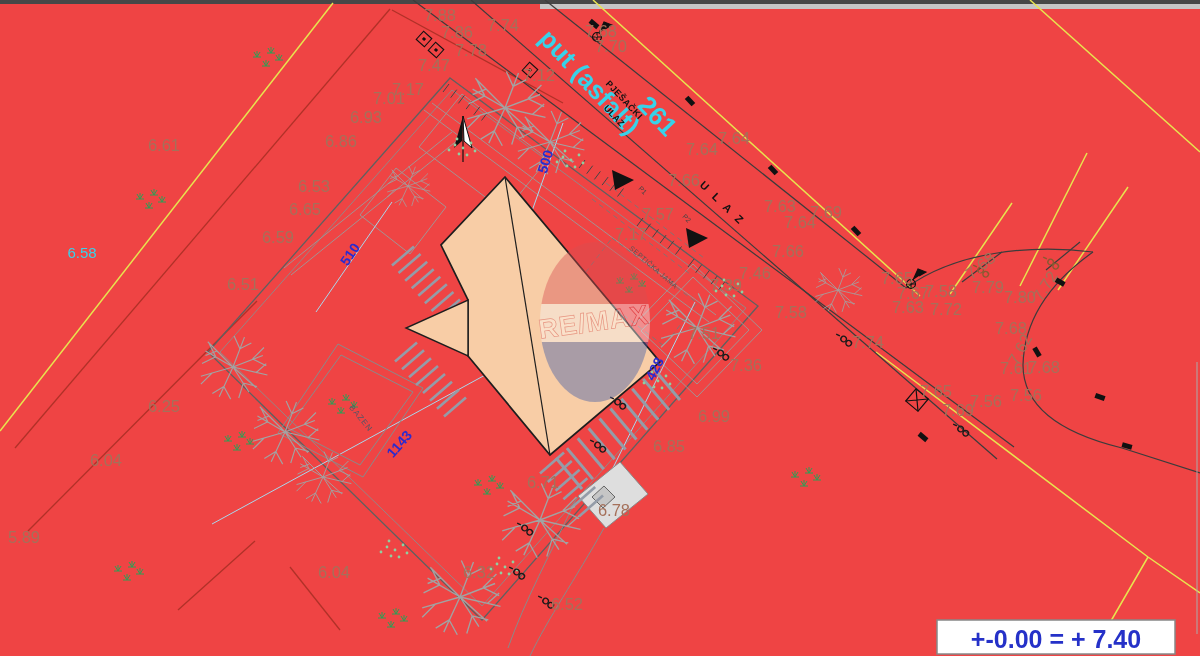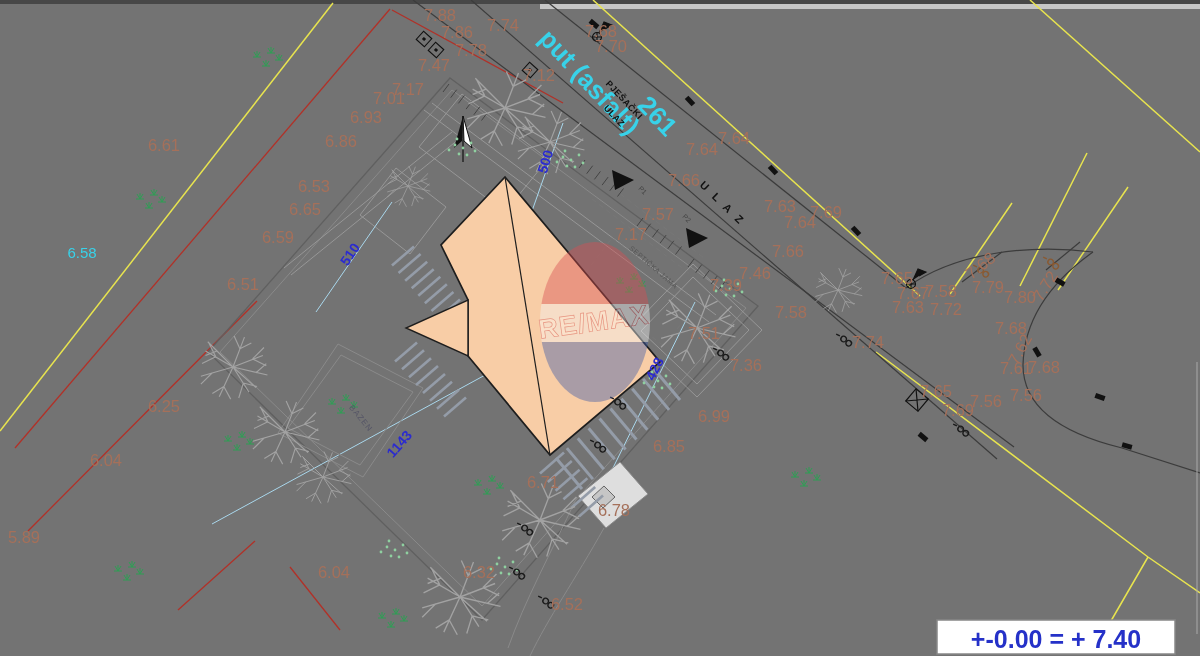--- a/index.html
+++ b/index.html
@@ -1,16 +1,16 @@
 <!DOCTYPE html>
 <html><head>
 <meta charset="utf-8">
 <style>
   html,body{margin:0;padding:0;background:#ffffff;}
-  .stage{position:relative;width:1200px;height:656px;overflow:hidden;background:#737373;
+  .stage{position:relative;width:1200px;height:656px;overflow:hidden;background:#ef4444;
          font-family:"Liberation Sans", sans-serif;}
   .top-band{position:absolute;left:0;top:0;width:1200px;height:4px;background:#474747;}
   .top-band2{position:absolute;left:540px;top:4px;width:660px;height:5px;background:#c6c6c6;}
   svg{position:absolute;left:0;top:0;}
   text{text-anchor:middle;}
   .t-elev{font-size:16.5px;fill:#a5705a;}
   .t-cyanbig{font-size:26px;font-weight:bold;fill:#38d2e9;}
   .t-cyansm{font-size:15px;fill:#38d2e9;}
   .t-dim{font-size:14px;font-weight:bold;fill:#2b2bcf;}
   .t-blk{font-size:9px;font-weight:bold;fill:#111;letter-spacing:.5px;}

